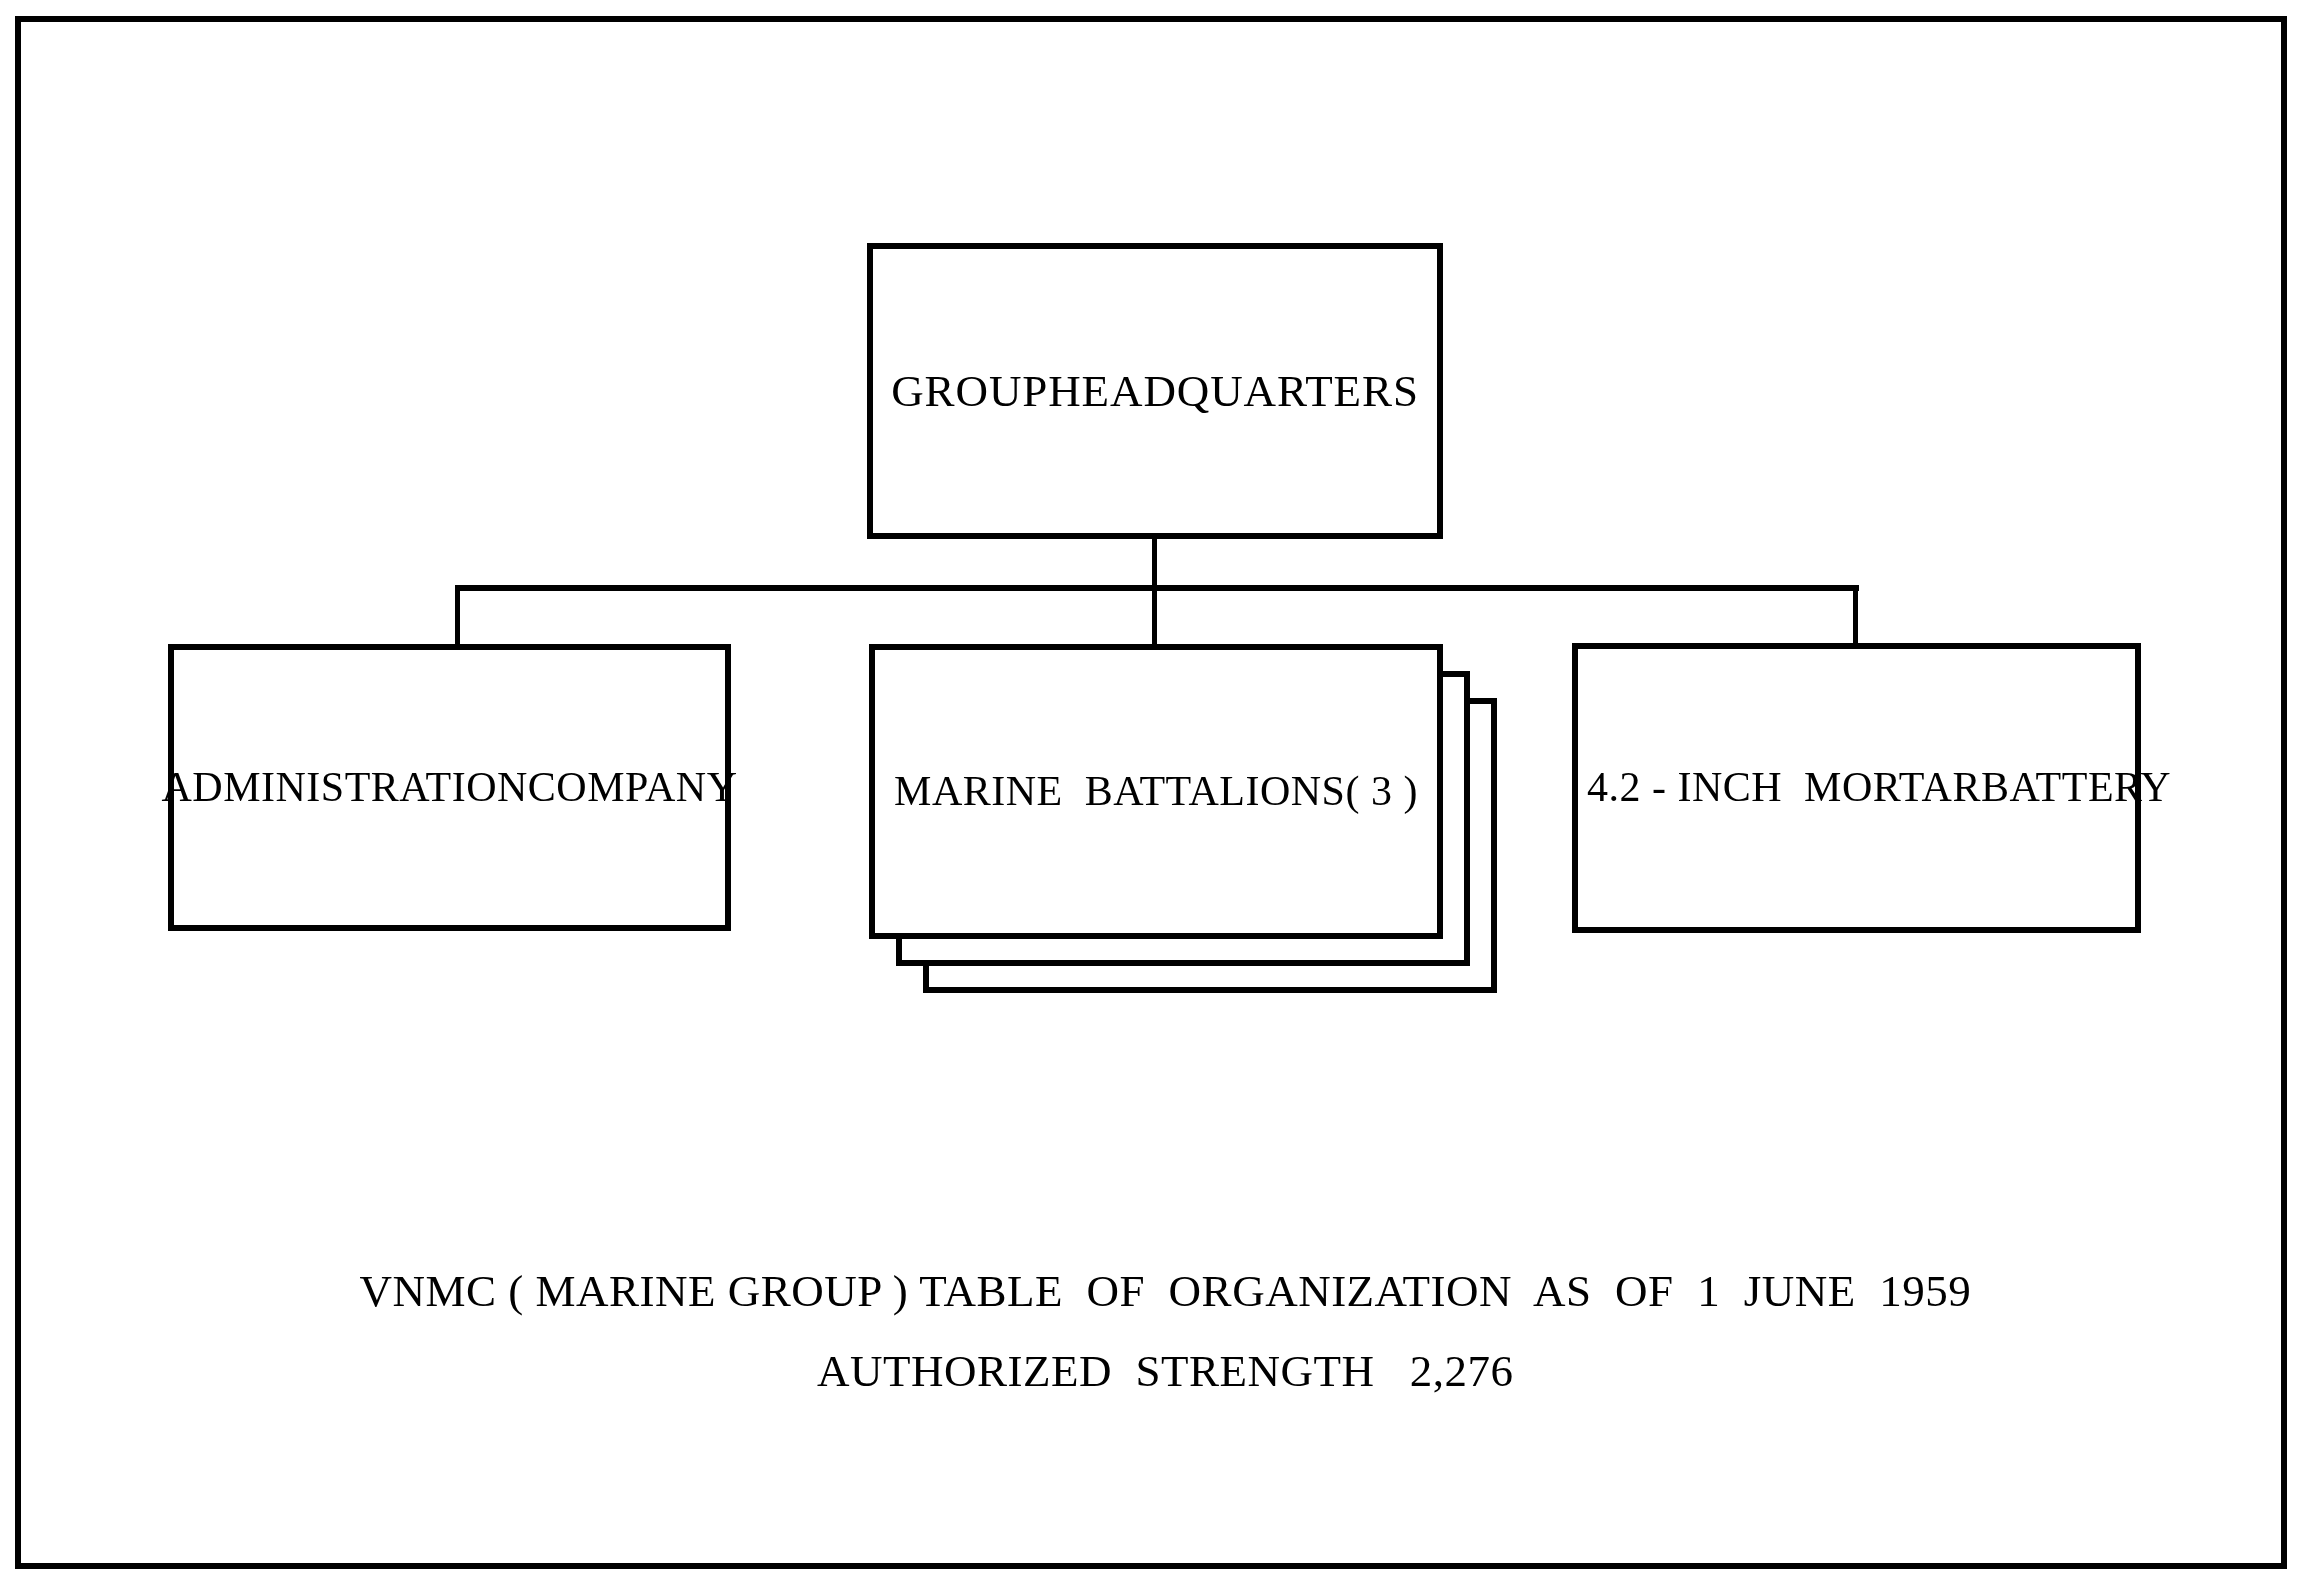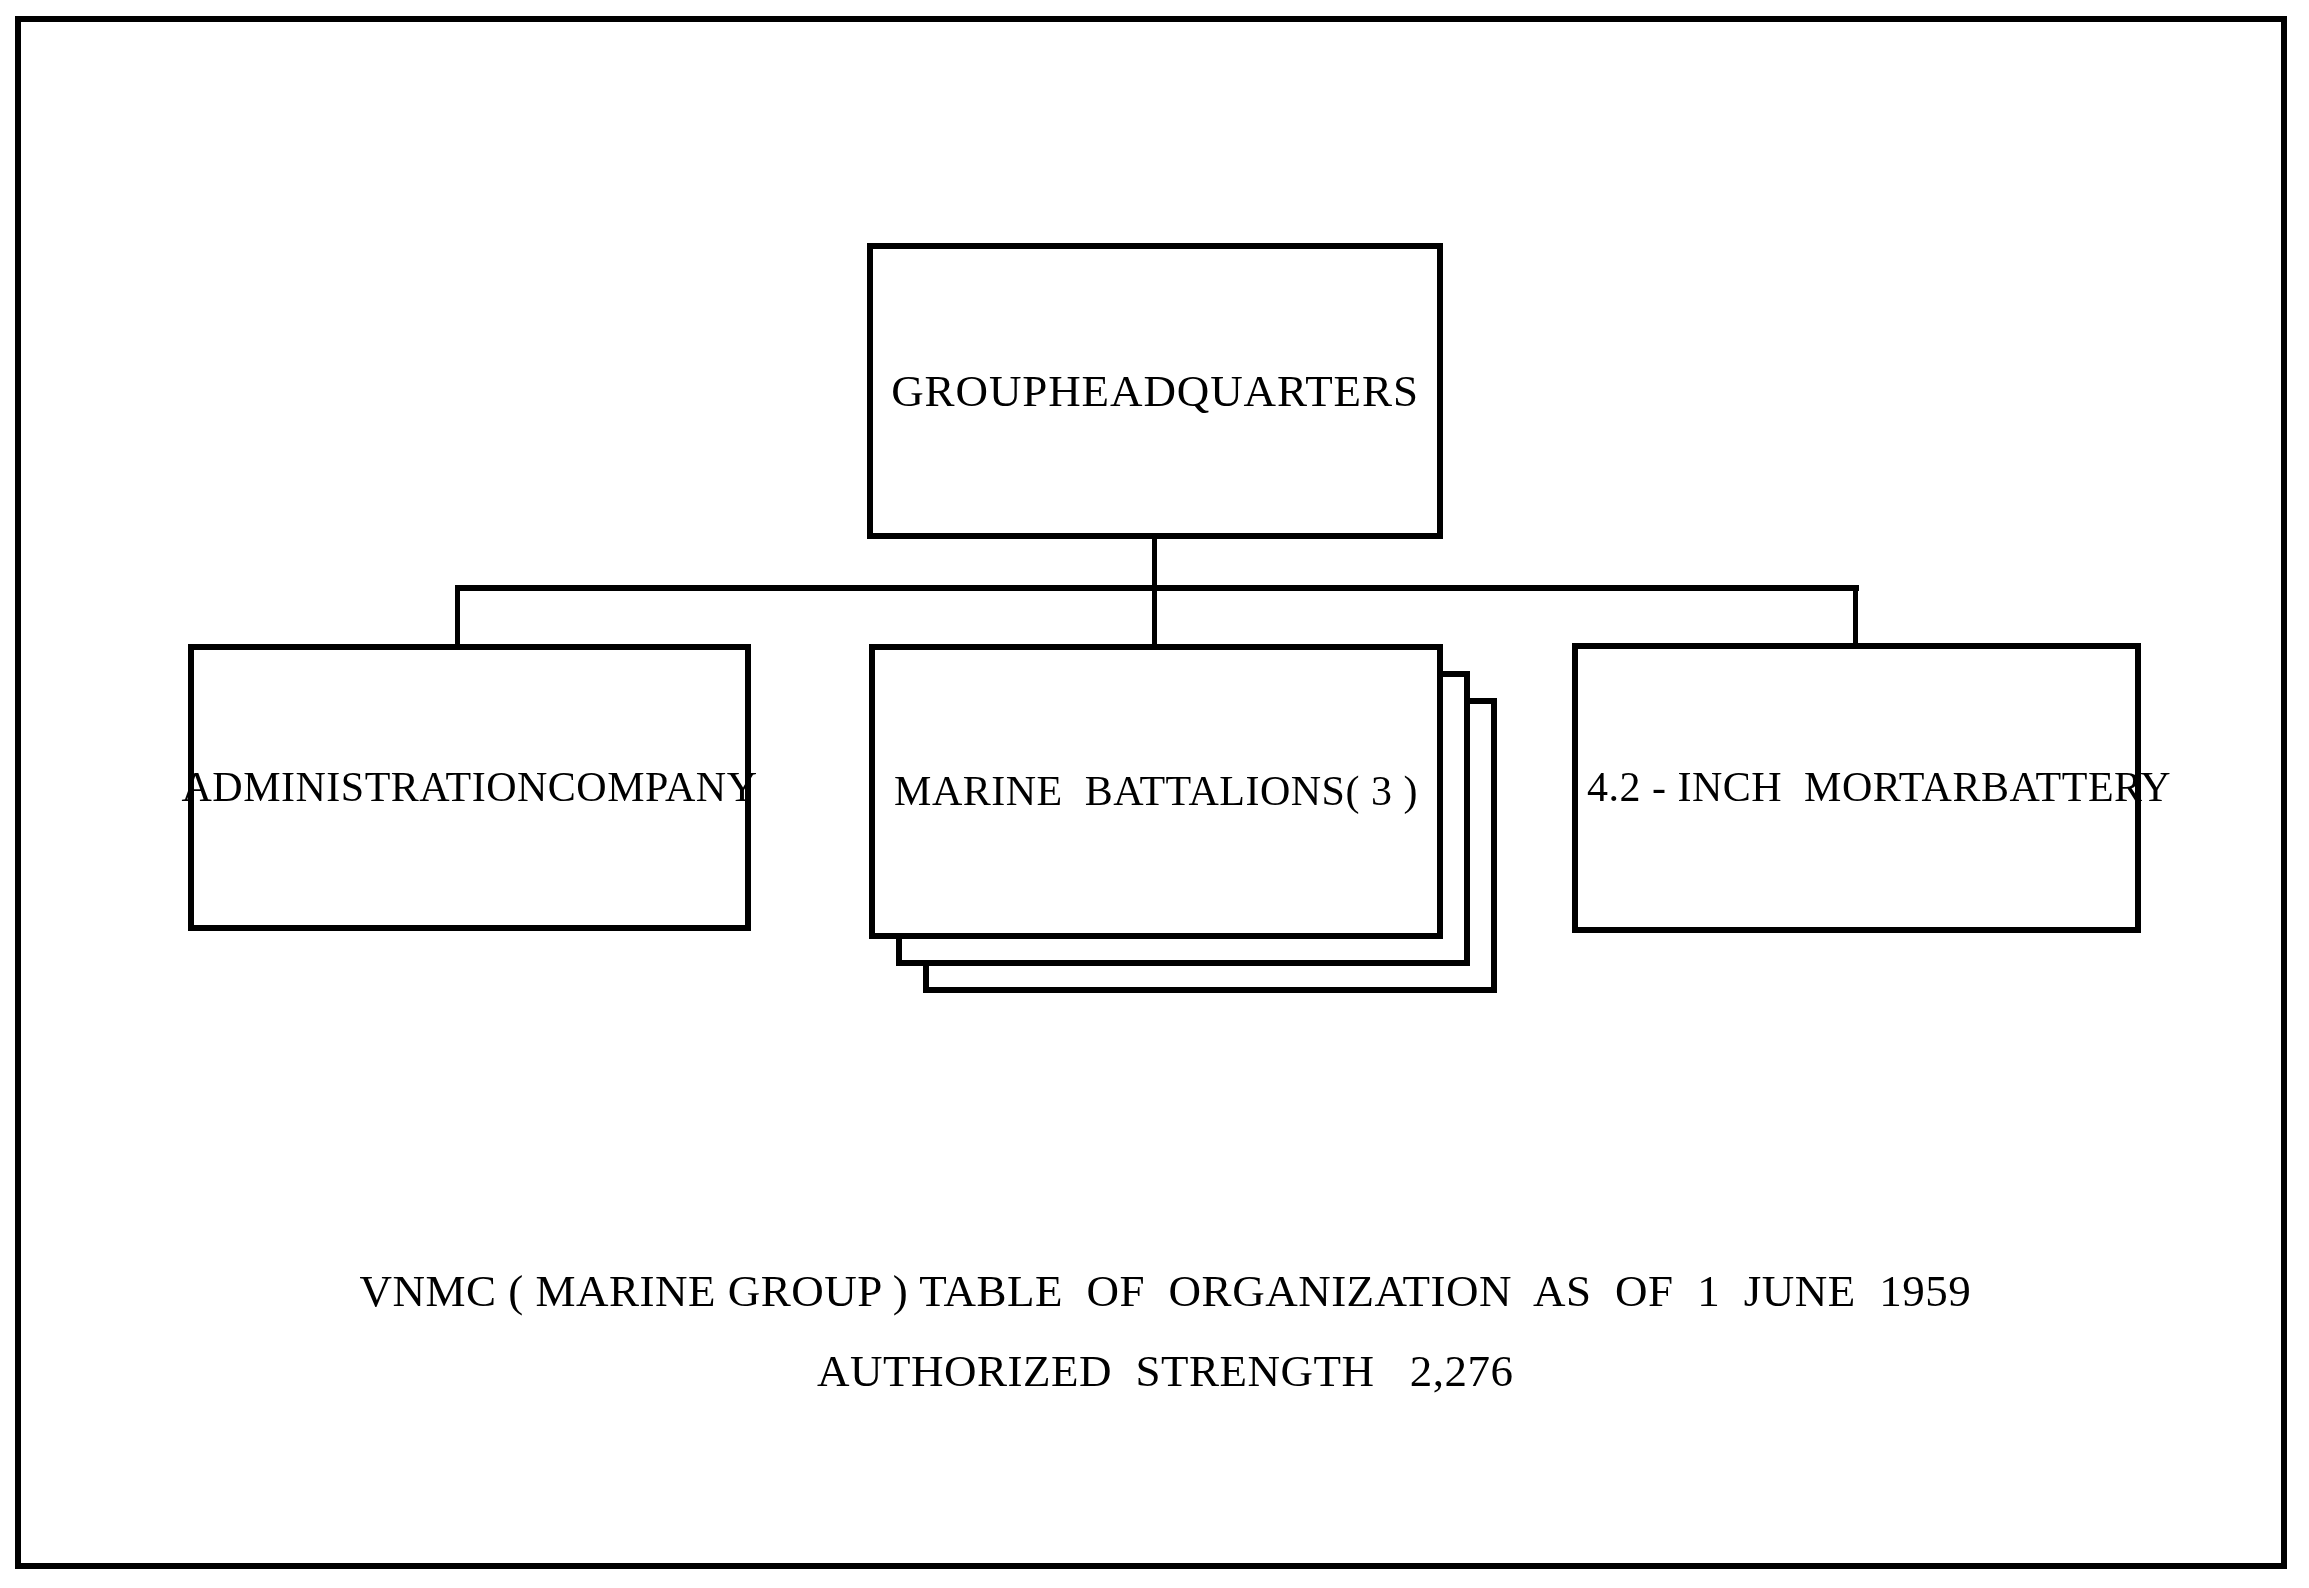--- a/index.html
+++ b/index.html
@@ -51,21 +51,21 @@
   #box-hq {
     left: 867px;
     top: 243px;
     width: 576px;
     height: 296px;
     font-size: 45px;
   }
   #box-hq .line { letter-spacing: 0.9px; }
 
   #box-admin {
-    left: 188px;
+    left: 168px;
     top: 644px;
     width: 563px;
     height: 287px;
     font-size: 42px;
   }
 
   
   #stack-wrap {
     position: absolute;
     left: 869px;

